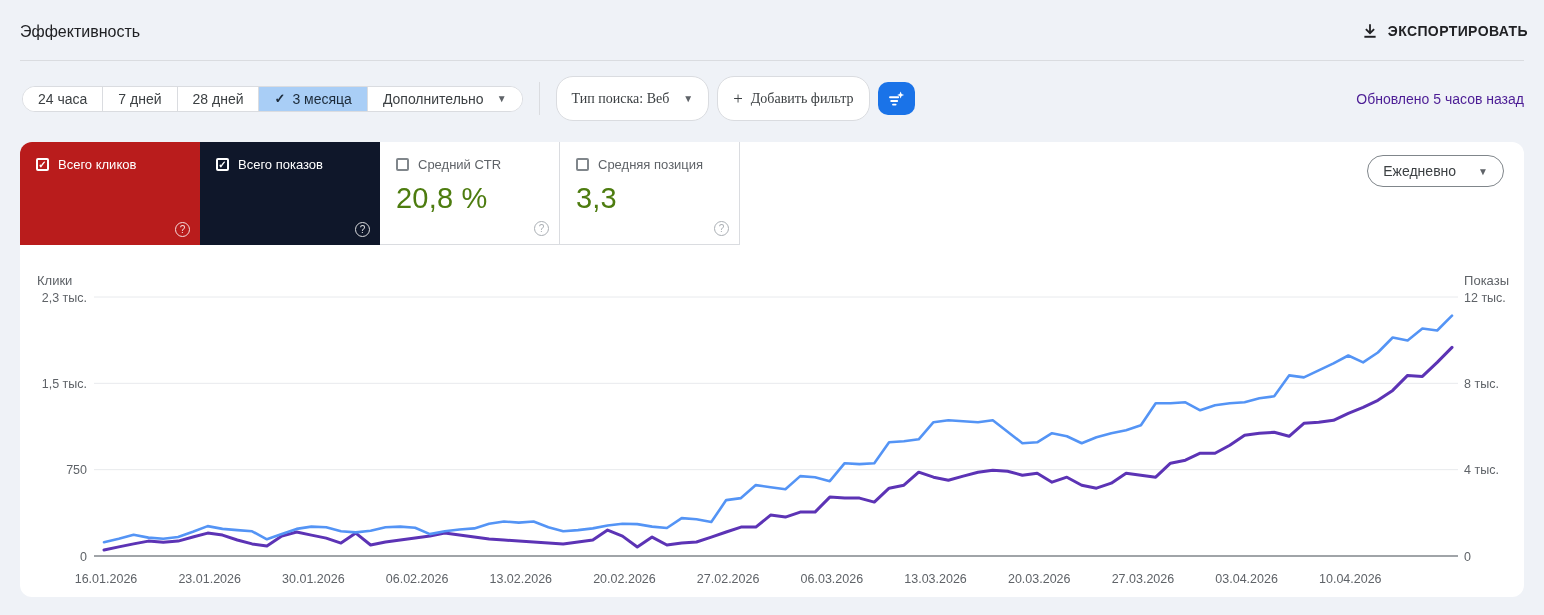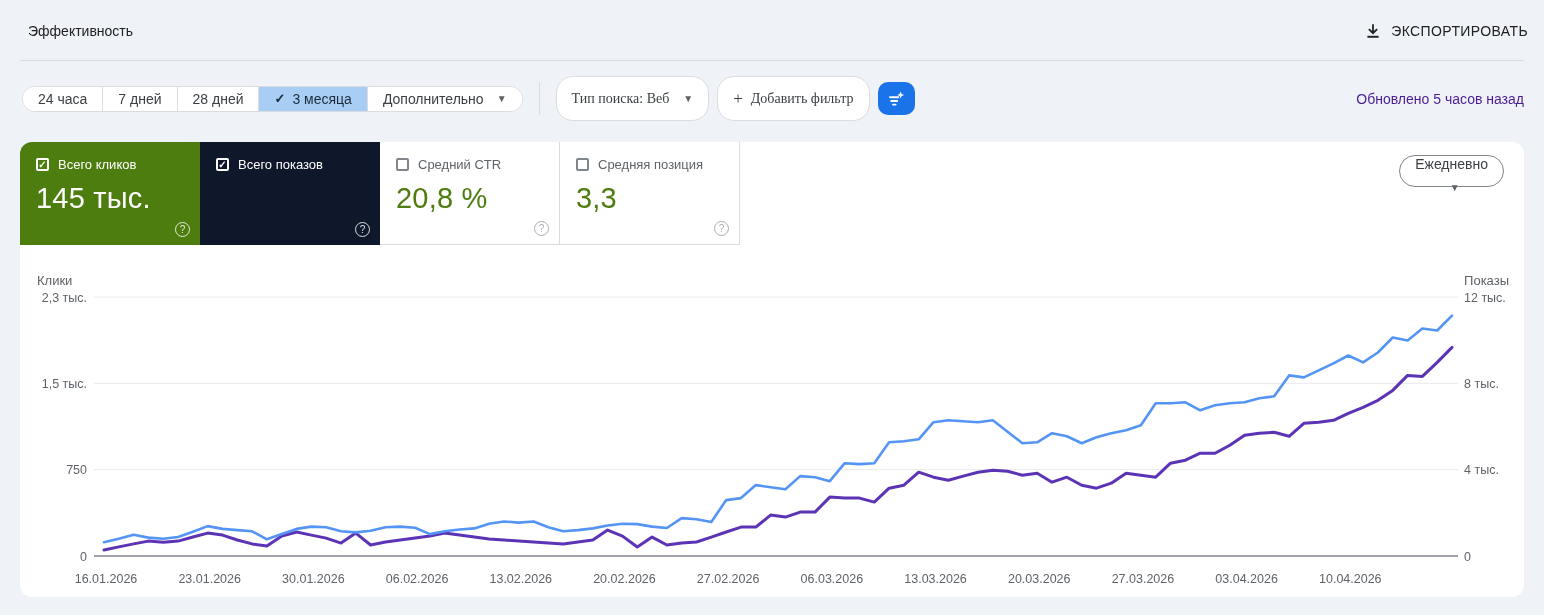--- a/index.html
+++ b/index.html
@@ -1,22 +1,22 @@
 <!DOCTYPE html>
 <html><head>
 <meta charset="utf-8">
 <style>
   * { margin:0; padding:0; box-sizing:border-box; }
   body { font-family:"Liberation Sans", sans-serif; background:#eff2f7; }
   .page { position:relative; width:1544px; height:615px; background:#eff2f7; overflow:hidden; color:#3c4043; }
 
   
-  .page-title { position:absolute; left:28px; top:23px; font-size:14px; color:#202124; }
+  .page-title { position:absolute; left:20px; top:23px; font-size:16px; color:#202124; }
   .export-btn { position:absolute; right:16px; top:22px; display:flex; align-items:center; gap:9px;
-                font-size:14px; font-weight:normal; letter-spacing:.4px; color:#202124; cursor:pointer;
+                font-size:14px; font-weight:bold; letter-spacing:.4px; color:#202124; cursor:pointer;
                 background:none; border:none; font-family:inherit; }
   .header-divider { position:absolute; left:20px; right:20px; top:60px; height:1px; background:#dadce0; }
 
   
   .toolbar { position:absolute; left:22px; top:82px; right:20px; height:33px; display:flex; align-items:center; }
   .range-group { display:flex; height:26px; border:1px solid #dadce0; border-radius:17px; overflow:hidden; background:#fff; }
   .range-tab { display:flex; align-items:center; gap:7px; padding:0 15px; font-size:14px; color:#3c4043;
                background:#fff; border:none; border-right:1px solid #dadce0; cursor:pointer; font-family:inherit; height:100%; }
   .range-tab:last-child { border-right:none; }
   .range-tab.selected { background:#a9cef6; color:#1c2b3a; }
@@ -28,38 +28,38 @@
   .plus-glyph { font-size:17px; color:#3c4043; line-height:1; }
   .sparkle-btn { width:37px; height:33px; border:none; border-radius:10px; background:#1a73e8; display:flex;
                  align-items:center; justify-content:center; cursor:pointer; }
   .updated-note { margin-left:auto; font-size:14px; color:#4c1d95; }
 
   
   .card { position:absolute; left:20px; top:142px; width:1504px; height:455px; background:#fff; border-radius:12px; }
 
   .tiles { display:flex; }
   .tile { position:relative; width:180px; height:103px; padding:15px 16px; cursor:pointer; }
-  .tile--clicks { background:#4d7c0f; border-top-left-radius:12px; color:#fff; }
+  .tile--clicks { background:#b91c1c; border-top-left-radius:12px; color:#fff; }
   .tile--impr { background:#0f172a; color:#fff; }
   .tile--white { background:#fff; color:#5f6368; border-right:1px solid #dadce0; border-bottom:1px solid #dadce0; }
   .tile-label-row { display:flex; align-items:center; gap:9px; font-size:13px; }
   .tile--clicks .tile-label-row, .tile--impr .tile-label-row { color:#fff; }
   .cb { width:13px; height:13px; border-radius:2px; flex:0 0 auto; display:flex; align-items:center; justify-content:center; }
   .cb--checked { border:2px solid #fff; color:#fff; font-size:10px; font-weight:bold; }
   .cb--checked::after { content:"✓"; }
   .cb--empty { border:2px solid #80868b; }
   .tile-value { margin-top:10px; font-size:29px; letter-spacing:.2px; }
   .tile--white .tile-value { color:#4d7c0f; }
   .help-icon { position:absolute; right:10px; bottom:8px; width:15px; height:15px; border-radius:50%;
                border:1px solid currentColor; font-size:10px; display:flex; align-items:center; justify-content:center; opacity:.85; }
   .tile--white .help-icon { color:#9aa0a6; }
 
   .daily-select { position:absolute; right:20px; top:13px; height:32px; padding:0 15px; display:flex; align-items:center;
-                  gap:10px; border:1px solid #80868b; border-radius:17px; background:#fff; font-size:14px; color:#3c4043;
-                  cursor:pointer; font-family:inherit;flex-direction:column; }
+                  gap:16px; border:1px solid #80868b; border-radius:17px; background:#fff; font-size:14px; color:#3c4043;
+                  cursor:pointer; font-family:inherit; }
 
   .chart-wrap { position:absolute; left:0; top:128px; width:1504px; height:327px; }
   svg text { font-family:"Liberation Sans", sans-serif; }
 </style>
 </head>
 <body>
 
 <div class="page">
 
   <div class="page-title">Эффективность</div>
@@ -123,21 +123,20 @@
   </div>
 
   <div class="card">
 
     <div class="tiles">
       <div class="tile tile--clicks">
         <div class="tile-label-row">
           <span class="cb cb--checked"></span>
           <span>Всего кликов</span>
         </div>
-        <div class="tile-value">145 тыс.</div>
         <span class="help-icon">?</span>
       </div>
 
       <div class="tile tile--impr">
         <div class="tile-label-row">
           <span class="cb cb--checked"></span>
           <span>Всего показов</span>
         </div>
         <span class="help-icon">?</span>
       </div>

